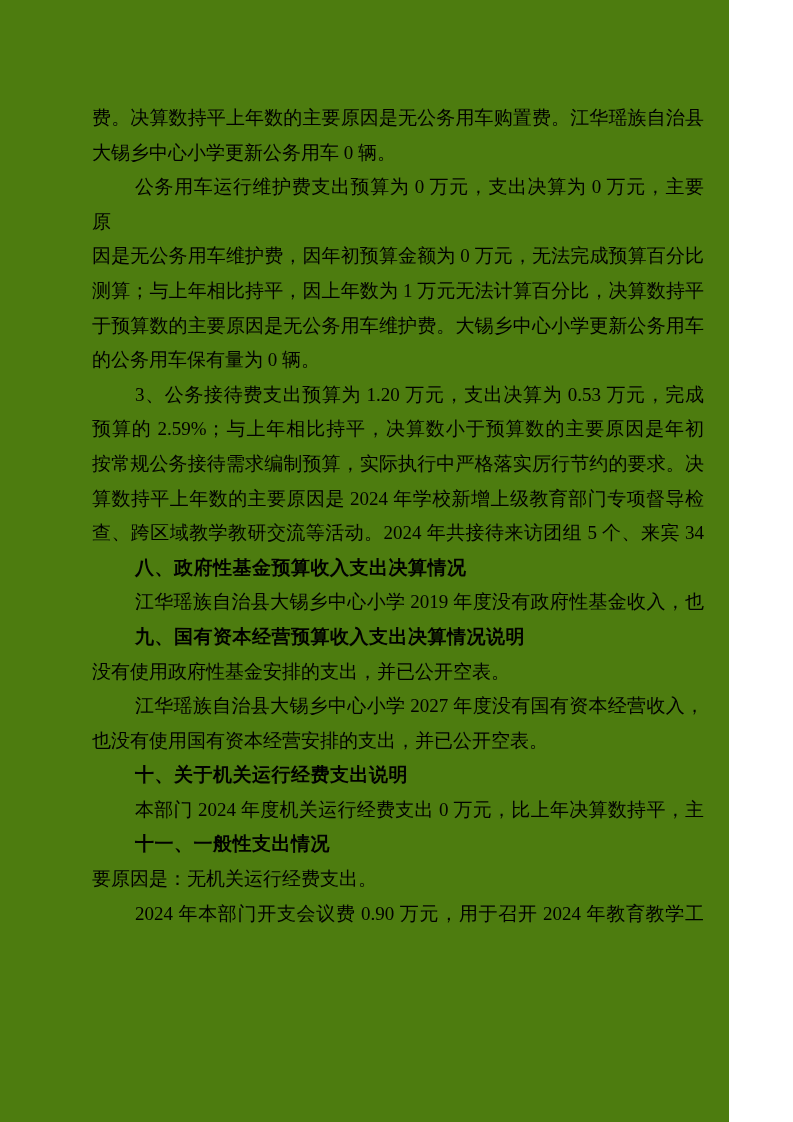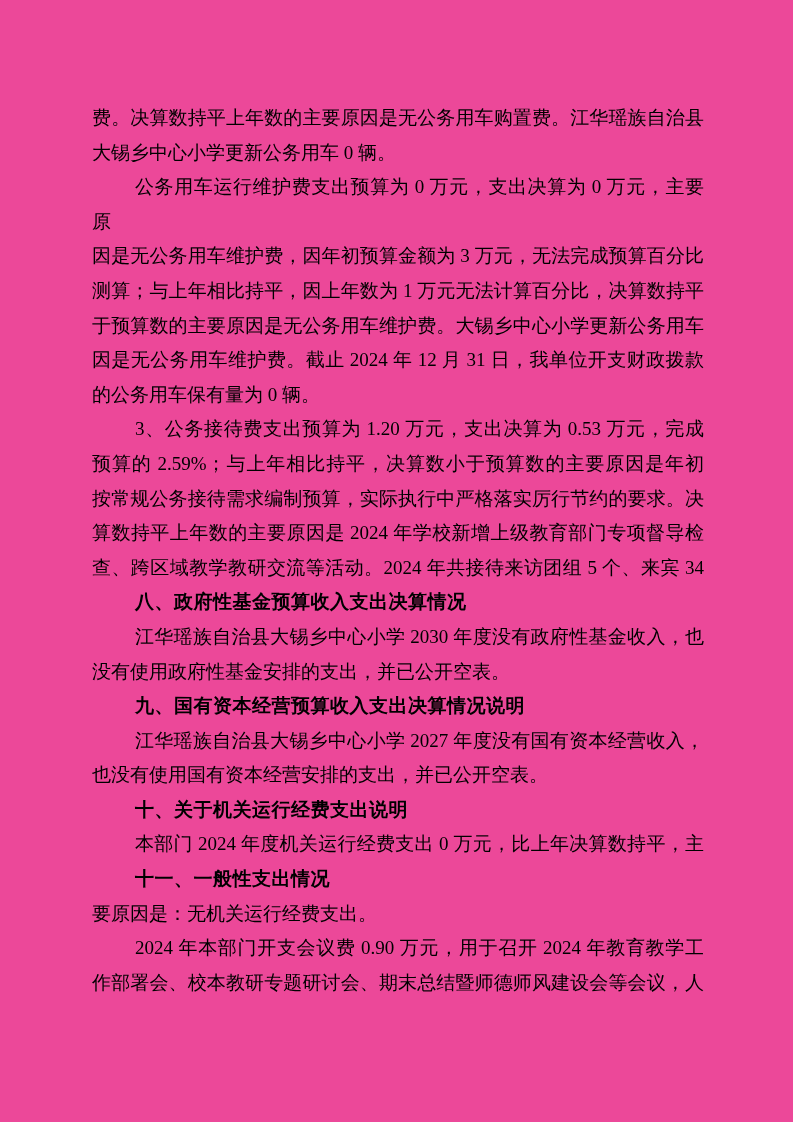--- a/index.html
+++ b/index.html
@@ -2,23 +2,23 @@
 <html><head>
 <meta charset="utf-8">
 <style>
   html, body {
     margin: 0;
     padding: 0;
     background: #ffffff;
   }
   .page {
     position: relative;
-    width: 793px;
+    width: 729px;
     height: 1122px;
-    background: #ec4899;
+    background: #4d7c0f;
     overflow: hidden;
   }
   .content {
     position: absolute;
     left: 92px;
     top: 101px;
     width: 612px;
     color: #000000;
     font-family: "Liberation Serif", "DejaVu Serif", serif;
     font-size: 19px;
@@ -42,36 +42,34 @@
   }
 </style>
 </head>
 <body>
 
 <div class="page">
   <div class="content" id="doc-content">
       <div class="line body just">费。决算数持平上年数的主要原因是无公务用车购置费。江华瑶族自治县</div>
       <div class="line body">大锡乡中心小学更新公务用车 0 辆。</div>
       <div class="line body indent just">公务用车运行维护费支出预算为 0 万元，支出决算为 0 万元，主要原</div>
-      <div class="line body just">因是无公务用车维护费，因年初预算金额为 3 万元，无法完成预算百分比</div>
+      <div class="line body just">因是无公务用车维护费，因年初预算金额为 0 万元，无法完成预算百分比</div>
       <div class="line body just">测算；与上年相比持平，因上年数为 1 万元无法计算百分比，决算数持平</div>
       <div class="line body just">于预算数的主要原因是无公务用车维护费。大锡乡中心小学更新公务用车</div>
-      <div class="line body just">因是无公务用车维护费。截止 2024 年 12 月 31 日，我单位开支财政拨款</div>
       <div class="line body">的公务用车保有量为 0 辆。</div>
       <div class="line body indent just">3、公务接待费支出预算为 1.20 万元，支出决算为 0.53 万元，完成</div>
       <div class="line body just">预算的 2.59%；与上年相比持平，决算数小于预算数的主要原因是年初</div>
       <div class="line body just">按常规公务接待需求编制预算，实际执行中严格落实厉行节约的要求。决</div>
       <div class="line body just">算数持平上年数的主要原因是 2024 年学校新增上级教育部门专项督导检</div>
       <div class="line body just">查、跨区域教学教研交流等活动。2024 年共接待来访团组 5 个、来宾 34</div>
       <div class="line heading indent">八、政府性基金预算收入支出决算情况</div>
-      <div class="line body indent just">江华瑶族自治县大锡乡中心小学 2030 年度没有政府性基金收入，也</div>
+      <div class="line body indent just">江华瑶族自治县大锡乡中心小学 2019 年度没有政府性基金收入，也</div>
+      <div class="line heading indent">九、国有资本经营预算收入支出决算情况说明</div>
       <div class="line body">没有使用政府性基金安排的支出，并已公开空表。</div>
-      <div class="line heading indent">九、国有资本经营预算收入支出决算情况说明</div>
       <div class="line body indent just">江华瑶族自治县大锡乡中心小学 2027 年度没有国有资本经营收入，</div>
       <div class="line body">也没有使用国有资本经营安排的支出，并已公开空表。</div>
       <div class="line heading indent">十、关于机关运行经费支出说明</div>
       <div class="line body indent just">本部门 2024 年度机关运行经费支出 0 万元，比上年决算数持平，主</div>
       <div class="line heading indent">十一、一般性支出情况</div>
       <div class="line body">要原因是：无机关运行经费支出。</div>
       <div class="line body indent just">2024 年本部门开支会议费 0.90 万元，用于召开 2024 年教育教学工</div>
-      <div class="line body just">作部署会、校本教研专题研讨会、期末总结暨师德师风建设会等会议，人</div>
     </div>
 </div>
 
 </body></html>

